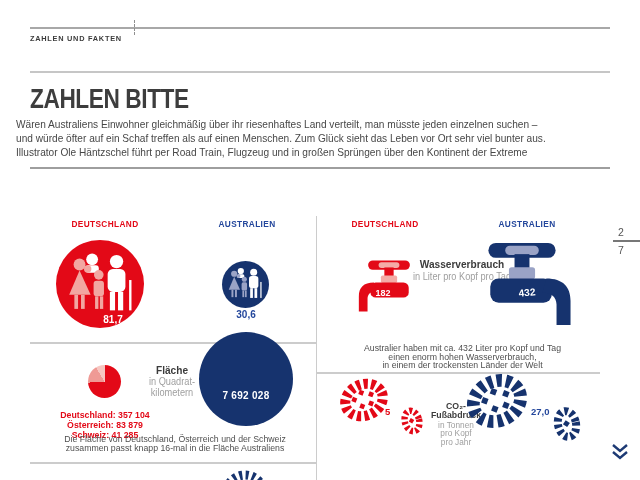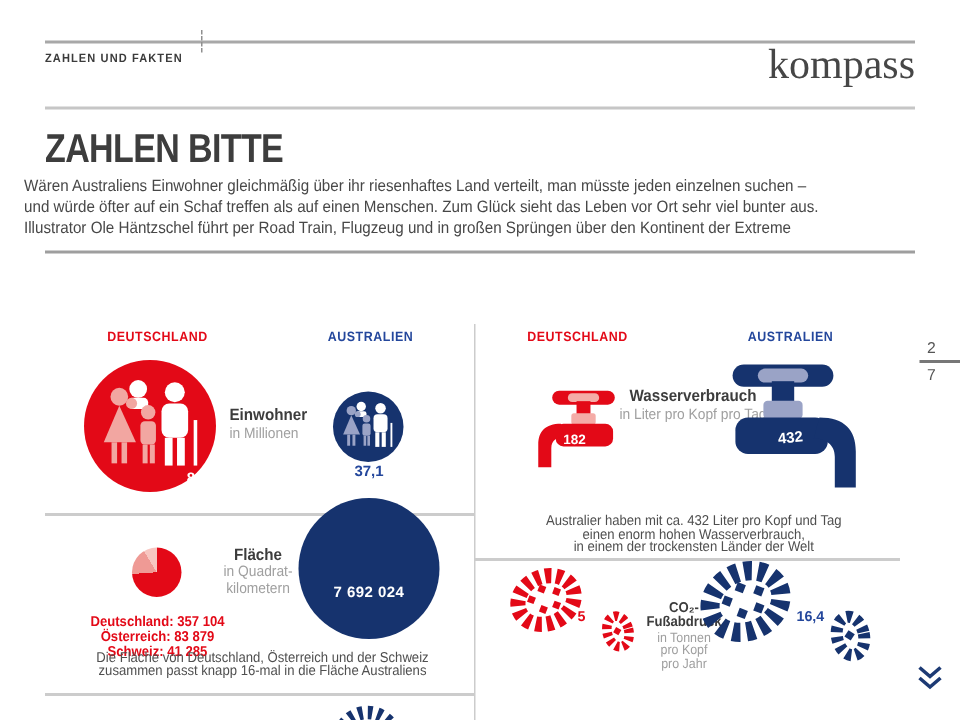--- a/index.html
+++ b/index.html
@@ -23,21 +23,20 @@
   svg{display:block;}
 </style>
 </head>
 <body>
 
 <div class="page">
 
   <div class="rule" style="left:30px;top:27px;width:580px;height:2px;"></div>
   <div class="abs" style="left:134px;top:20px;height:15px;border-left:1px dashed #8f8f8f;"></div>
   <div class="abs condL" style="left:30px;top:34px;font-size:8px;font-weight:bold;letter-spacing:.8px;color:#3b3b3b;">ZAHLEN UND FAKTEN</div>
-  <div class="abs" style="left:470px;top:29px;width:140px;text-align:right;font-family:'Liberation Serif',serif;font-size:28px;line-height:30px;color:#464646;">kompass</div>
   <div class="rule" style="left:30px;top:71px;width:580px;height:2px;background:#c6c6c6;"></div>
 
   <div class="abs bold" style="left:30px;top:84px;font-size:27px;letter-spacing:-.5px;color:#3d3d3d;transform:scaleX(.84);transform-origin:left top;">ZAHLEN BITTE</div>
   <div class="abs" style="left:16px;top:117px;font-size:11px;line-height:14px;color:#474747;">
     <div class="condL">Wären Australiens Einwohner gleichmäßig über ihr riesenhaftes Land verteilt, man müsste jeden einzelnen suchen –</div>
     <div class="condL">und würde öfter auf ein Schaf treffen als auf einen Menschen. Zum Glück sieht das Leben vor Ort sehr viel bunter aus.</div>
     <div class="condL">Illustrator Ole Häntzschel führt per Road Train, Flugzeug und in großen Sprüngen über den Kontinent der Extreme</div>
   </div>
   <div class="rule" style="left:30px;top:167px;width:580px;height:2px;background:#9e9e9e;"></div>
 
@@ -62,27 +61,23 @@
       <circle cx="21" cy="25" r="8" fill="#f2a6a1"></circle>
         <circle cx="32" cy="31" r="5" fill="#f2a6a1"></circle>
       <path d="M21,33 L36,66 L7,66 Z" fill="#f2a6a1"></path>
       <rect x="14" y="66" width="5" height="19" fill="#f2a6a1"></rect>
         <rect x="23" y="66" width="5" height="19" fill="#f2a6a1"></rect>
       <circle cx="47" cy="39" r="6.5" fill="#f2a6a1"></circle>
         <rect x="40" y="47" width="14" height="21" rx="4" fill="#f2a6a1"></rect>
       <rect x="42" y="68" width="4.5" height="17" fill="#f2a6a1"></rect>
         <rect x="48.5" y="68" width="4.5" height="17" fill="#f2a6a1"></rect>
     </svg>
-    <div class="val-white" style="left:0;bottom:3px;width:100%;font-size:10px;text-align:right;">81,7</div>
-  </div>
-
-  <div class="abs" style="left:153px;top:271px;">
-    <div class="bold dark condL" style="font-size:11px;">Einwohner</div>
-    <div class="gray condL" style="font-size:10px;margin-top:1px;">in Millionen</div>
-  </div>
+    <div class="val-white" style="left:13px;bottom:3px;width:100%;font-size:10px;">81,7</div>
+  </div>
+
 
   <div class="circle" style="left:222px;top:261px;width:47px;height:47px;background:#16336e;">
     <svg viewBox="0 0 100 100" style="position:absolute;left:4px;top:3px;width:39px;height:39px;">
       <circle cx="38" cy="18" r="8" fill="#ffffff"></circle>
         <rect x="29" y="26" width="18" height="10" rx="4" fill="#ffffff"></rect>
       <circle cx="71" cy="21" r="9" fill="#ffffff"></circle>
         <rect x="59" y="31" width="24" height="31" rx="7" fill="#ffffff"></rect>
       <rect x="62" y="62" width="7" height="25" fill="#ffffff"></rect>
         <rect x="73" y="62" width="7" height="25" fill="#ffffff"></rect>
       <rect x="88" y="46" width="3.2" height="41" fill="#ffffff"></rect>
@@ -90,39 +85,39 @@
         <circle cx="32" cy="31" r="5" fill="#9aa3c6"></circle>
       <path d="M21,33 L36,66 L7,66 Z" fill="#9aa3c6"></path>
       <rect x="14" y="66" width="5" height="19" fill="#9aa3c6"></rect>
         <rect x="23" y="66" width="5" height="19" fill="#9aa3c6"></rect>
       <circle cx="47" cy="39" r="6.5" fill="#9aa3c6"></circle>
         <rect x="40" y="47" width="14" height="21" rx="4" fill="#9aa3c6"></rect>
       <rect x="42" y="68" width="4.5" height="17" fill="#9aa3c6"></rect>
         <rect x="48.5" y="68" width="4.5" height="17" fill="#9aa3c6"></rect>
     </svg>
   </div>
-  <div class="abs center bold blue" style="left:220px;top:309px;width:52px;font-size:10px;">37,1</div>
+  <div class="abs center bold blue" style="left:220px;top:309px;width:52px;font-size:10px;">30,6</div>
 
   <div class="rule-light" style="left:30px;top:342px;width:286px;height:1.5px;"></div>
 
   <div class="circle" style="left:88px;top:365px;width:33px;height:33px;background:conic-gradient(from 266deg,#ef9a95 0deg 63deg,#f7c6c1 63deg 94deg,#e30917 94deg 360deg);"></div>
   <div class="abs center red bold condC" style="left:38px;top:410px;width:134px;font-size:9.5px;line-height:9.8px;">
     <div>Deutschland: 357 104</div>
     <div>Österreich: 83 879</div>
     <div>Schweiz: 41 285</div>
   </div>
 
   <div class="abs center condC" style="left:134px;top:364px;width:76px;">
     <div class="bold dark" style="font-size:11px;">Fläche</div>
     <div class="gray" style="font-size:10px;line-height:10.5px;margin-top:1px;">in Quadrat-</div>
     <div class="gray" style="font-size:10px;line-height:10.5px;">kilometern</div>
   </div>
 
   <div class="circle" style="left:199px;top:332px;width:94px;height:94px;background:#16336e;">
-    <div class="val-white" style="left:0;top:58px;width:100%;font-size:10px;letter-spacing:.3px;">7 692 024</div>
+    <div class="val-white" style="left:0;top:58px;width:100%;font-size:10px;letter-spacing:.3px;">7 692 028</div>
   </div>
 
   <div class="abs center capt condC" style="left:35px;top:435px;width:280px;">
     <div>Die Fläche von Deutschland, Österreich und der Schweiz</div>
     <div>zusammen passt knapp 16-mal in die Fläche Australiens</div>
   </div>
 
   <div class="rule-light" style="left:30px;top:462px;width:286px;height:1.5px;"></div>
 
   <svg class="abs" style="left:215px;top:467px;width:60px;height:13px;" viewBox="0 0 60 13">
@@ -188,21 +183,21 @@
   </div>
 
   <svg class="abs" style="left:462px;top:372px;width:70px;height:58px;transform:rotate(-24deg);" viewBox="0 0 60 50">
     <ellipse cx="30" cy="25" rx="21" ry="17" fill="none" stroke="#16336e" stroke-width="11" stroke-dasharray="4.5 3.5"></ellipse>
     <rect x="18" y="18" width="5" height="5" fill="#16336e" transform="rotate(45 20.5 20.5)"></rect>
     <rect x="28" y="14" width="5" height="5" fill="#16336e" transform="rotate(45 30.5 16.5)"></rect>
     <rect x="37" y="20" width="5" height="5" fill="#16336e" transform="rotate(45 39.5 22.5)"></rect>
     <rect x="23" y="28" width="5" height="5" fill="#16336e" transform="rotate(45 25.5 30.5)"></rect>
     <rect x="33" y="29" width="5" height="5" fill="#16336e" transform="rotate(45 35.5 31.5)"></rect>
   </svg>
-  <div class="abs blue bold" style="left:531px;top:406px;font-size:9.5px;">16,4</div>
+  <div class="abs blue bold" style="left:531px;top:406px;font-size:9.5px;">27,0</div>
   <svg class="abs" style="left:552px;top:403px;width:30px;height:42px;transform:rotate(-12deg);" viewBox="0 0 30 40">
     <ellipse cx="15" cy="20" rx="9" ry="13" fill="none" stroke="#16336e" stroke-width="8" stroke-dasharray="3.5 3"></ellipse>
     <rect x="12" y="17" width="5" height="5" fill="#16336e" transform="rotate(45 14.5 19.5)"></rect>
   </svg>
 
   <svg class="abs" style="left:611px;top:444px;width:18px;height:16px;cursor:pointer;" viewBox="0 0 18 16">
     <path d="M2,1 L9,7 L16,1" fill="none" stroke="#1d3a74" stroke-width="2.4"></path>
     <path d="M2,8 L9,14 L16,8" fill="none" stroke="#1d3a74" stroke-width="2.4"></path>
   </svg>
 

